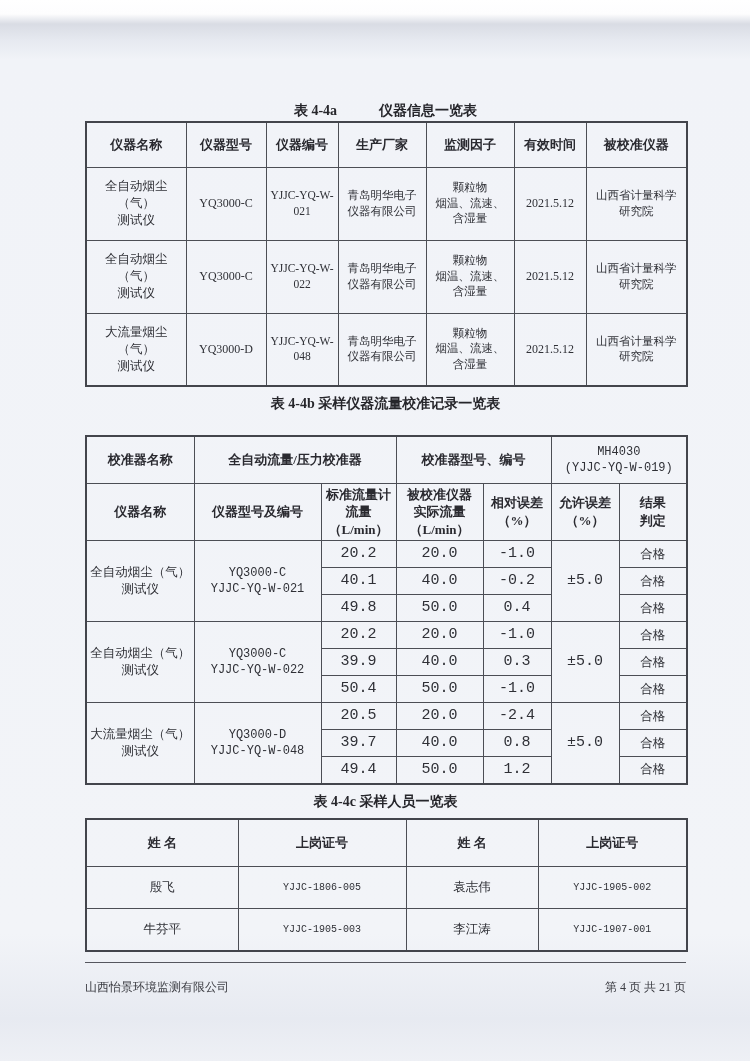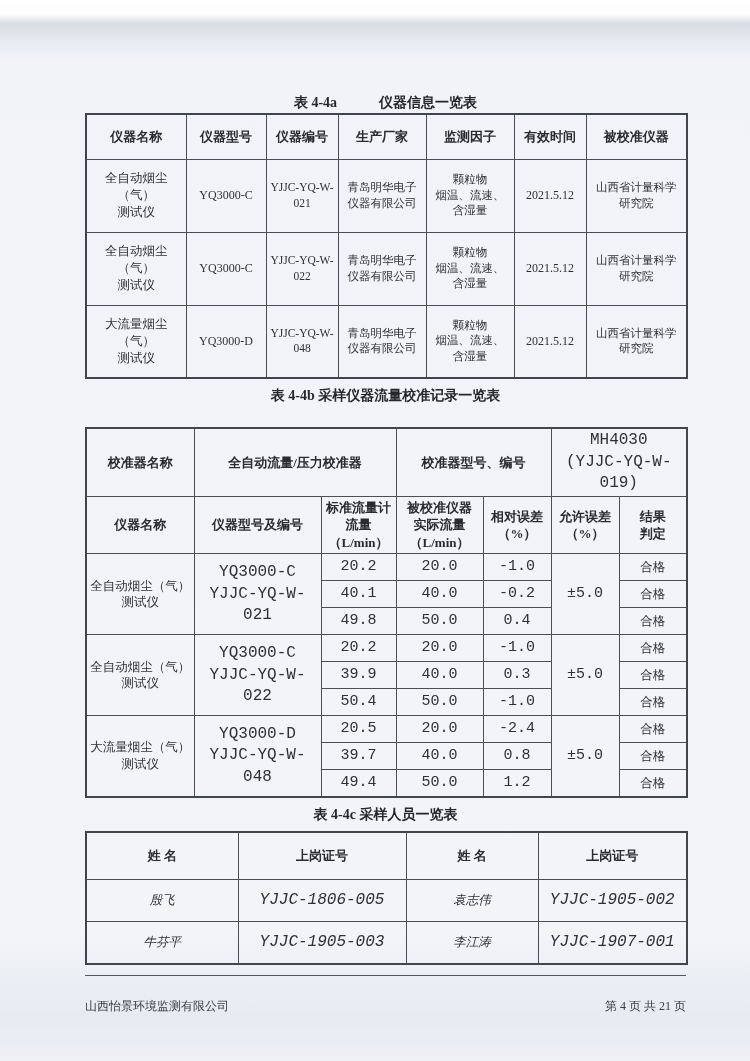--- a/index.html
+++ b/index.html
@@ -14,58 +14,58 @@
     position:absolute;inset:0;
     background:linear-gradient(180deg,
       #ffffff 0px,#fdfdfe 14px,
       #d9dce4 24px,#e6e9f0 40px,
       #f1f3f8 60px,#f2f4f8 88%,
       #e7eaf1 96%,#eef0f5 100%);
   }
   .content{position:relative;padding:94px 0 0 85px;width:601px;}
 
   .tbl-title{font-size:14px;font-weight:600;text-align:center;line-height:18px;color:#26262b;}
-  .title-a{margin:0 0 1px 0;}
+  .title-a{margin:8px 0 1px 0;}
   .title-a .gap{margin-left:42px;}
   .title-b{margin:8px 0 22px 0;}
   .title-c{margin:8px 0 7px 0;}
 
   table.doc-table{
     border-collapse:collapse;table-layout:fixed;width:601px;
     font-size:12.5px;color:#2f3036;
   }
   .doc-table td,.doc-table th{
     border:1px solid #4c4e55;text-align:center;vertical-align:middle;
     white-space:pre-line;padding:2px 2px;line-height:1.35;
   }
   .doc-table{border:2px solid #43454c;padding-left:43px;}
   .doc-table th{font-weight:600;font-size:13px;color:#2a2a30;}
-  .mono{font-family:"Liberation Mono", monospace;font-size:16px;}
+  .mono{font-family:"Liberation Mono", monospace;font-size:12px;}
   .code-serif{font-family:"Liberation Serif", serif;font-size:12px;}
   .small{font-size:11.5px;}
   .num{font-family:"Liberation Mono", monospace;font-size:15px;}
 
   
   .tbl-a tr.hdr{height:45px;}
   .tbl-a tr.data{height:73px;}
   
   .tbl-b tr.hdr1{height:47px;}
   .tbl-b tr.hdr2{height:57px;}
   .tbl-b tr.data{height:27px;}
   .tbl-b td{padding:1px 2px;}
   
   .tbl-c tr.hdr{height:48px;}
   .tbl-c tr.data{height:42px;}
-  .tbl-c td{font-size:12.5px;font-style:italic;}
-  .tbl-c .cert{font-family:"Liberation Mono", monospace;font-size:16px;}
+  .tbl-c td{font-size:12.5px;}
+  .tbl-c .cert{font-family:"Liberation Mono", monospace;font-size:10px;}
 
   .footer{
     width:601px;margin-top:10px;border-top:1.5px solid #55575e;
     display:flex;justify-content:space-between;align-items:flex-start;
-    padding-top:22px;font-size:12px;color:#3a3b41;
+    padding-top:16px;font-size:12px;color:#3a3b41;
   }
 </style>
 </head>
 <body>
 
 <div class="paper"></div>
 
 <div class="content">
 
   <div class="tbl-title title-a">

